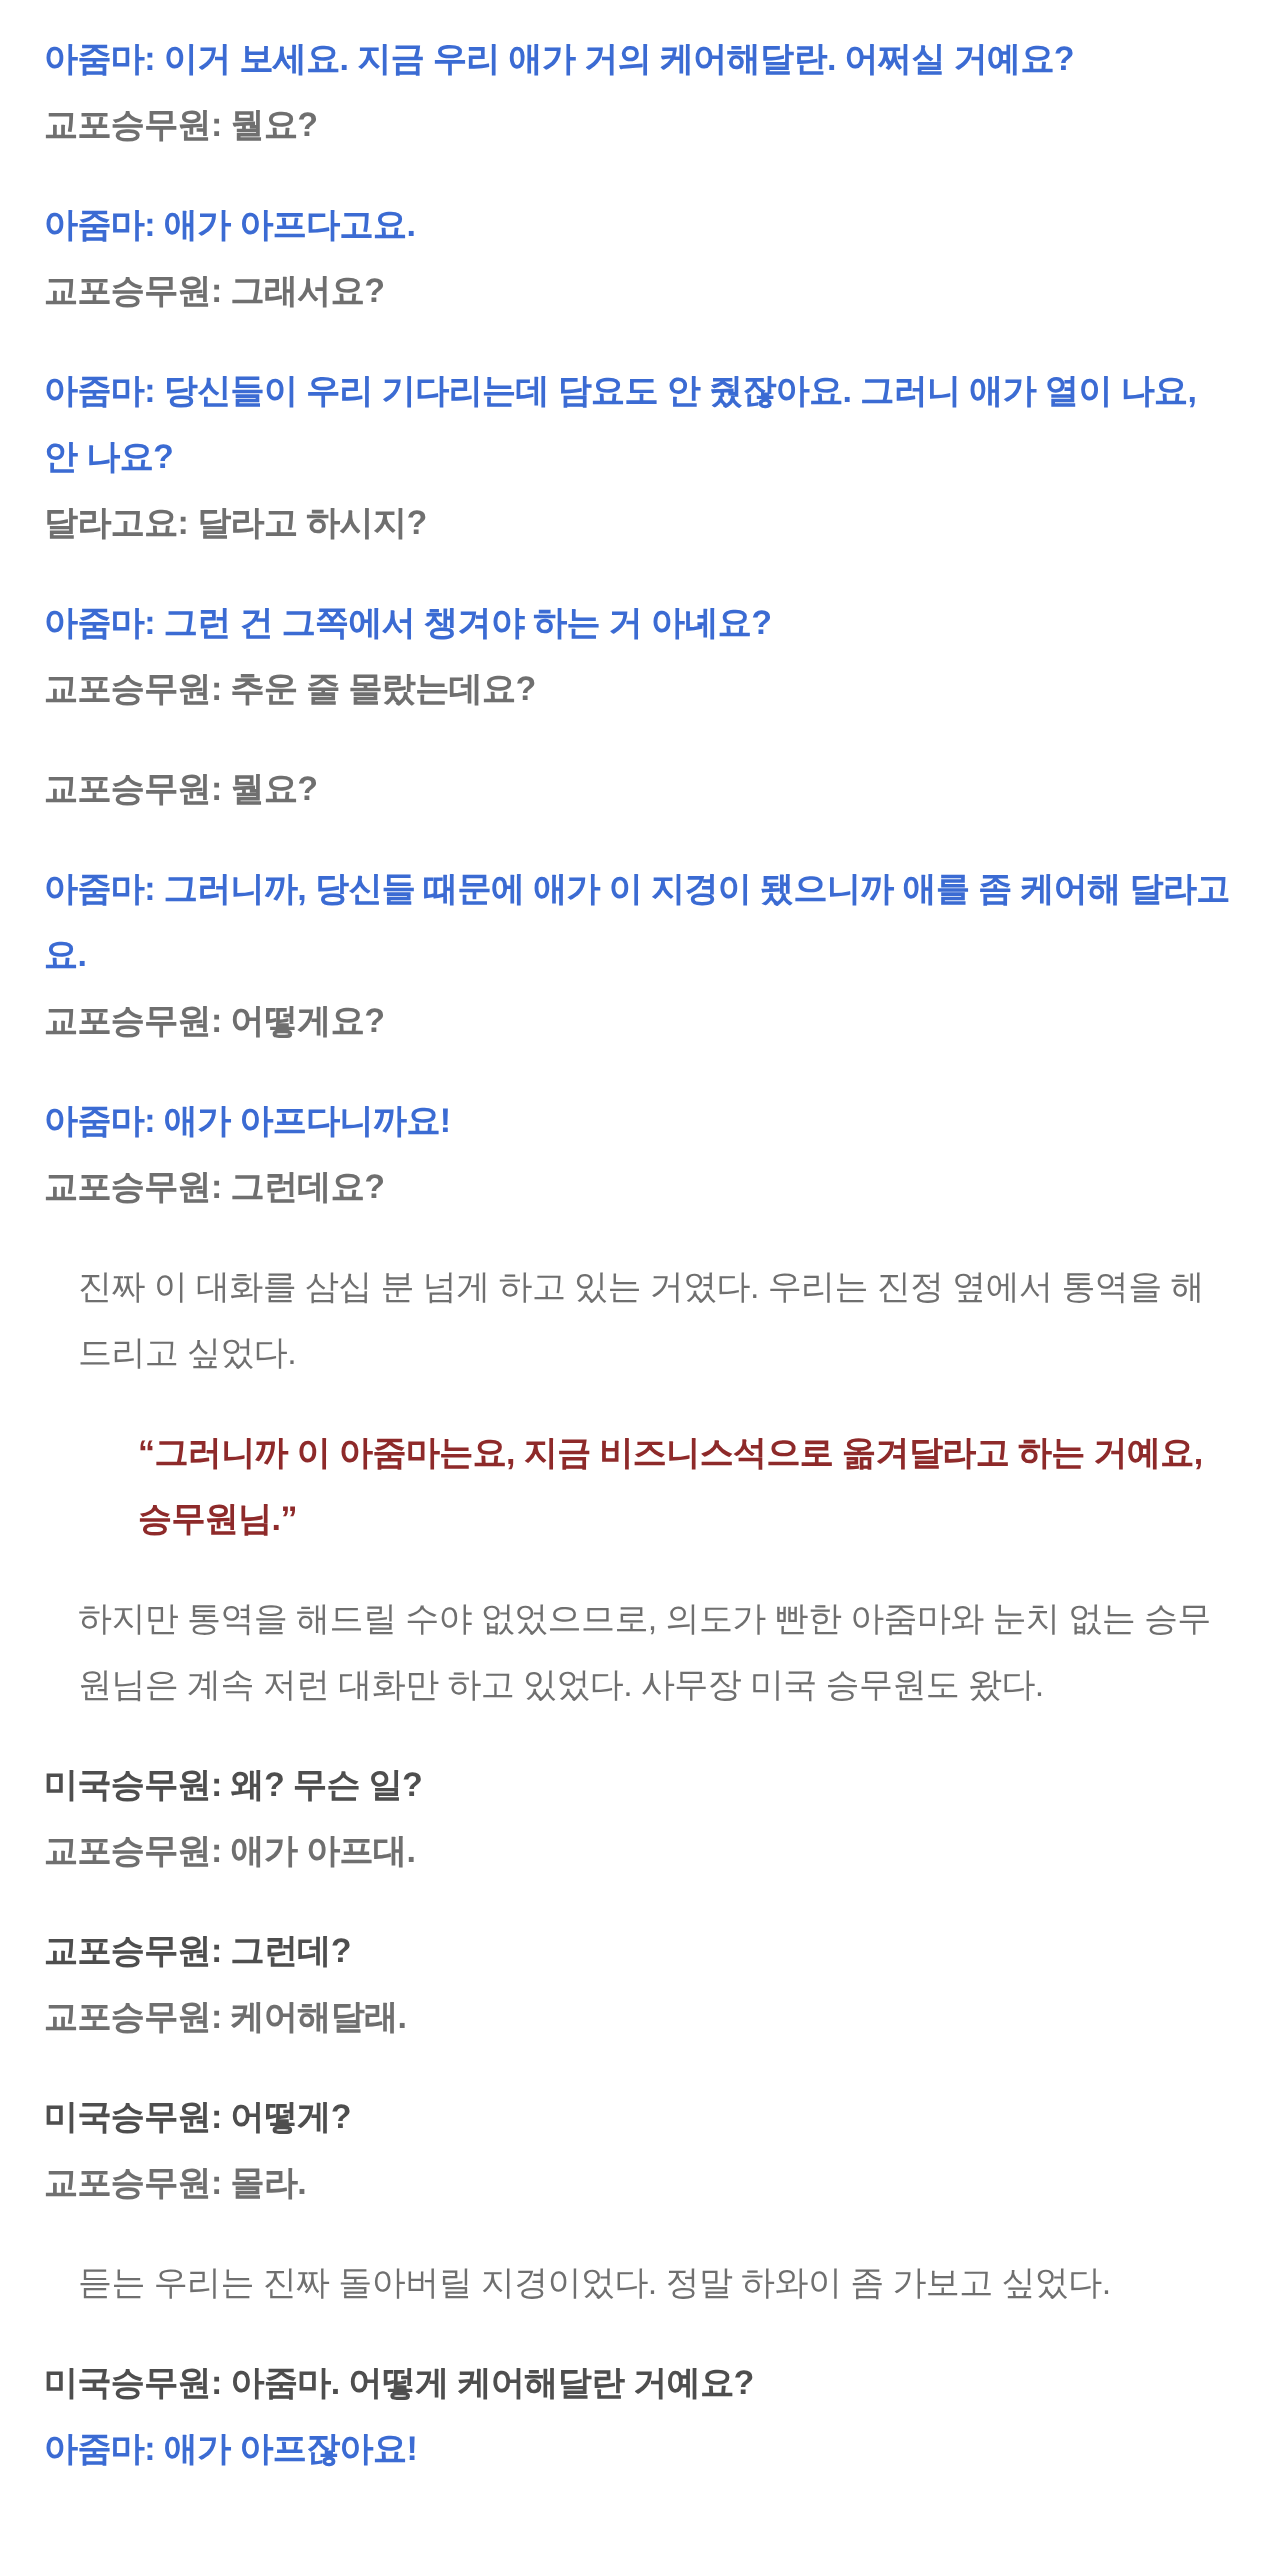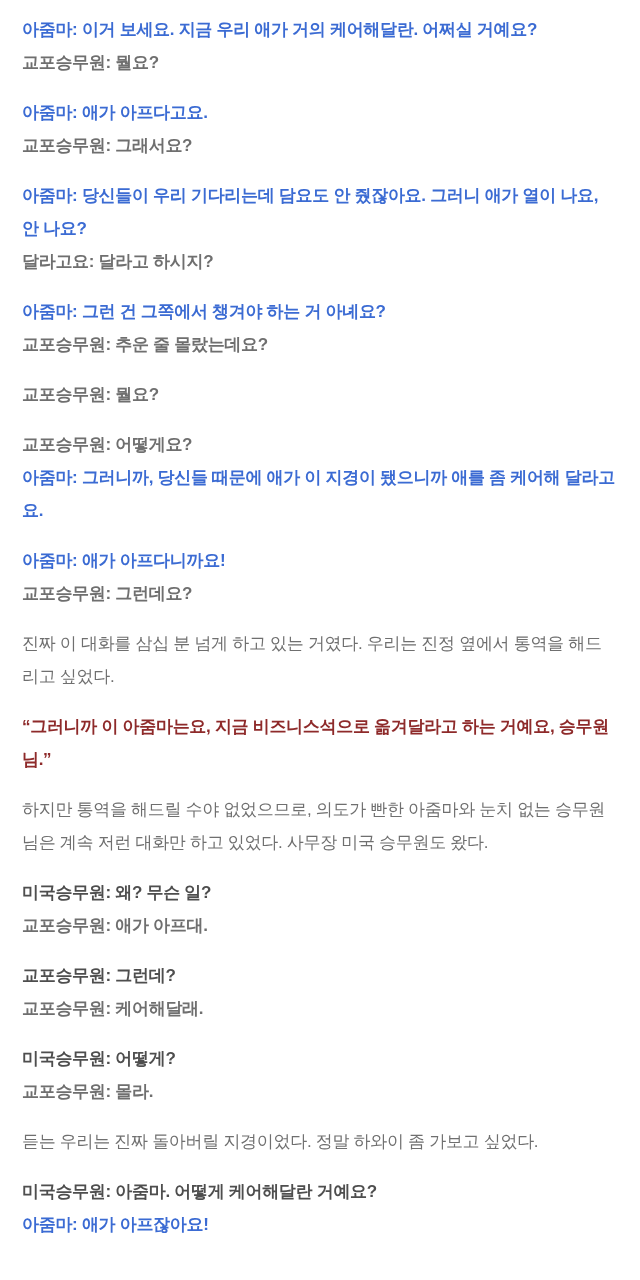--- a/index.html
+++ b/index.html
@@ -36,24 +36,26 @@
     color: #6f6f6f;
     font-weight: 700;
   }
   .line-us {
     color: #4e4e4e;
     font-weight: 700;
   }
   .narration {
     color: #6f6f6f;
     font-weight: 400;
+    margin-left: 17px;
   }
   .quote {
     color: #8e2a2a;
     font-weight: 700;
+    margin-left: 47px;
   }
 </style>
 </head>
 <body>
 
 <div class="post-body">
 
   <p class="para">
     <span class="line line-ajumma">아줌마: 이거 보세요. 지금 우리 애가 거의 케어해달란. 어쩌실 거예요?</span>
     <span class="line line-crew">교포승무원: 뭘요?</span>
@@ -72,22 +74,22 @@
   <p class="para">
     <span class="line line-ajumma">아줌마: 그런 건 그쪽에서 챙겨야 하는 거 아녜요?</span>
     <span class="line line-crew">교포승무원: 추운 줄 몰랐는데요?</span>
   </p>
 
   <p class="para">
     <span class="line line-crew">교포승무원: 뭘요?</span>
   </p>
 
   <p class="para">
+    <span class="line line-ajumma">아줌마: 그러니까, 당신들 때문에 애가 이 지경이 됐으니까 애를 좀 케어해 달라고요.</span>
     <span class="line line-crew">교포승무원: 어떻게요?</span>
-    <span class="line line-ajumma">아줌마: 그러니까, 당신들 때문에 애가 이 지경이 됐으니까 애를 좀 케어해 달라고요.</span>
   </p>
 
   <p class="para">
     <span class="line line-ajumma">아줌마: 애가 아프다니까요!</span>
     <span class="line line-crew">교포승무원: 그런데요?</span>
   </p>
 
   <p class="para narration">진짜 이 대화를 삼십 분 넘게 하고 있는 거였다. 우리는 진정 옆에서 통역을 해드리고 싶었다.</p>
 
   <p class="para quote">“그러니까 이 아줌마는요, 지금 비즈니스석으로 옮겨달라고 하는 거예요, 승무원님.”</p>

